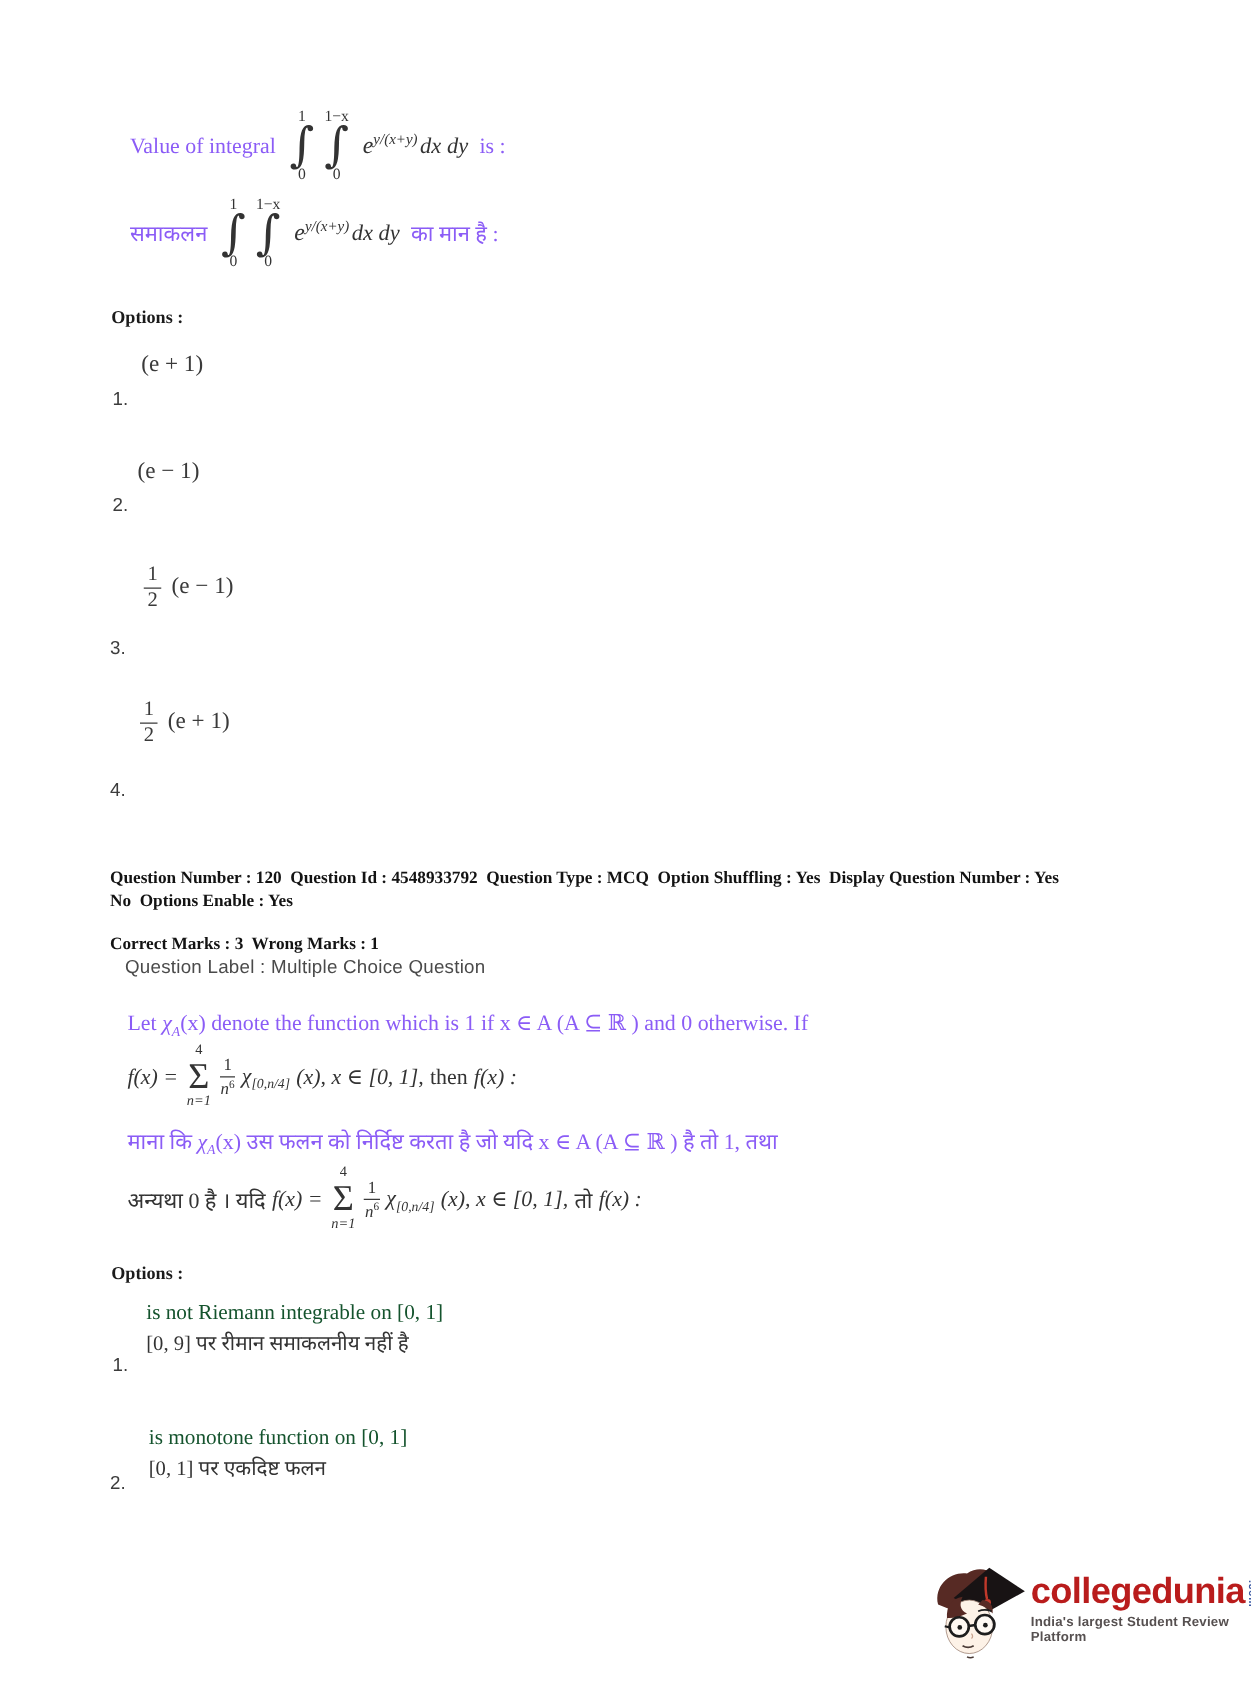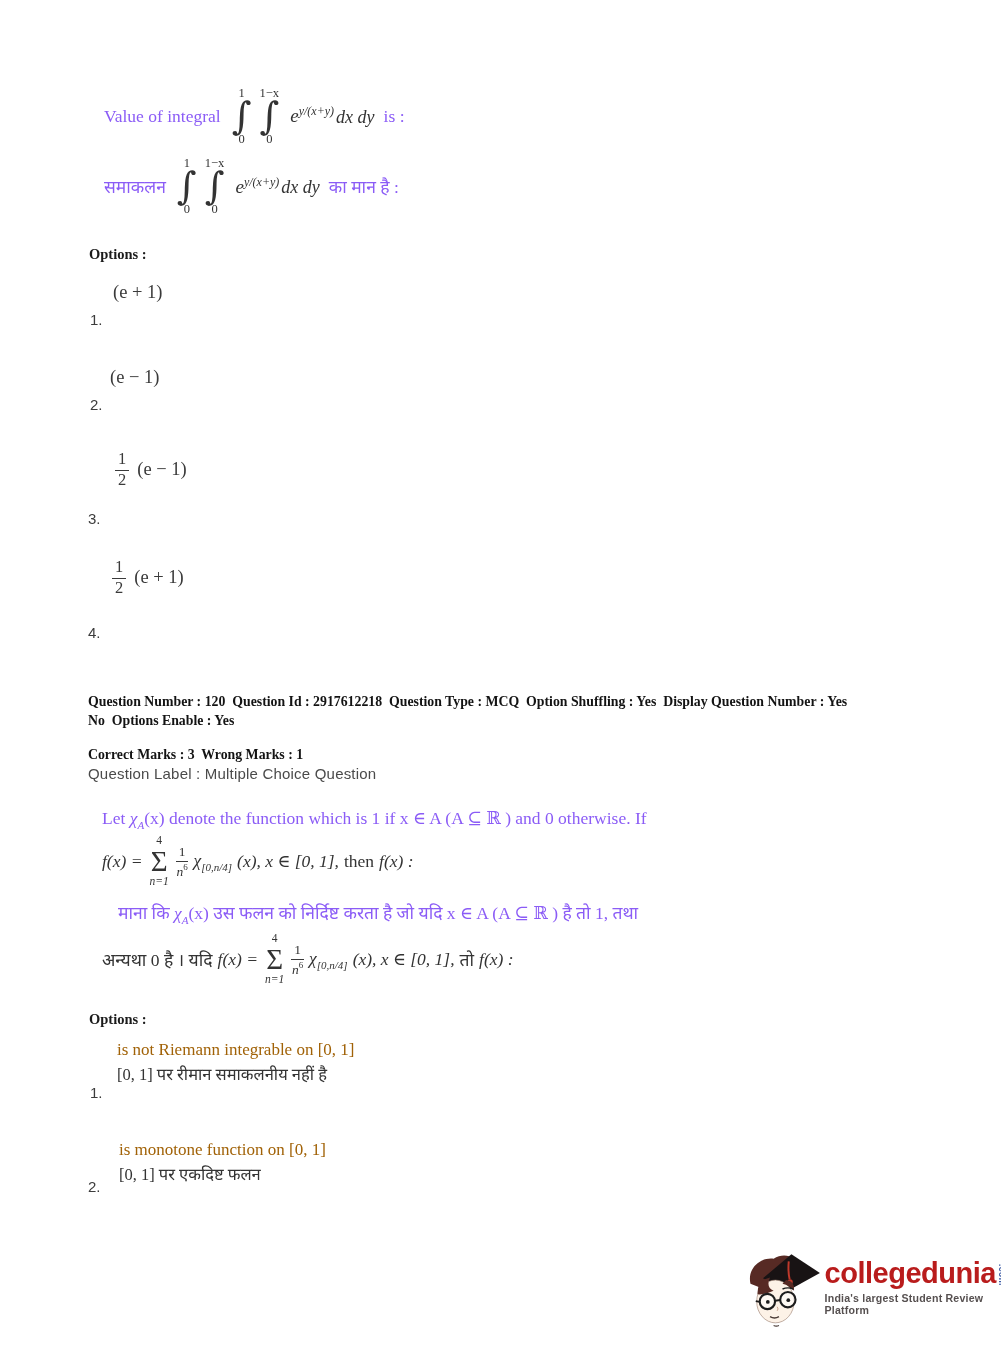--- a/index.html
+++ b/index.html
@@ -33,21 +33,21 @@
   
   .sum-col{display:inline-flex;flex-direction:column;align-items:center;line-height:1;margin:0 2px;}
   .sum-top,.sum-bot{font-size:11.5px;color:#333;line-height:1;padding:1px 0;}
   .sum-sym{font-size:29px;line-height:.95;color:#333;}
 
   
   .optlabel{font-weight:bold;font-size:14.5px;color:#1b1b1b;}
   .optexpr{font-size:18.5px;color:#3a3a3a;}
   .optnum{font-family:"Liberation Sans","DejaVu Sans",sans-serif;font-size:15px;color:#3c3c3c;}
   .opt-row{display:flex;align-items:center;gap:8px;}
-  .opt-en{font-size:17px;color:#a16207;line-height:1.45;}
+  .opt-en{font-size:17px;color:#14532d;line-height:1.45;}
   .opt-hi{font-size:16.5px;color:#333;line-height:1.45;}
 
   
   .meta{font-weight:bold;font-size:13.8px;color:#131313;line-height:1.38;white-space:pre-wrap;}
   .qlabel{font-family:"Liberation Sans","DejaVu Sans",sans-serif;font-size:15px;color:#4a4a4a;letter-spacing:.2px;}
 
   
   .fline{display:flex;align-items:center;gap:5px;font-size:17.5px;color:#333;white-space:nowrap;}
   .chi-sub{font-size:11px;}
   sub{font-size:11px;}
@@ -129,25 +129,25 @@
   <div class="abs opt-row" style="top:558px;left:112px;">
     <span class="frac frac-lg">
       <span class="ftop">1</span>
       <span>2</span>
     </span>
     <span class="optexpr">(e + 1)</span>
   </div>
   <div class="abs optnum" style="top:624px;left:88px;">4.</div>
 
   <div class="abs" style="top:692px;left:88px;width:845px;">
-    <div class="meta">Question Number : 120  Question Id : 2917612218  Question Type : MCQ  Option Shuffling : Yes  Display Question Number : Yes</div>
+    <div class="meta">Question Number : 120  Question Id : 4548933792  Question Type : MCQ  Option Shuffling : Yes  Display Question Number : Yes</div>
     <div class="meta">No  Options Enable : Yes</div>
   </div>
   <div class="abs meta" style="top:745px;left:88px;">Correct Marks : 3  Wrong Marks : 1</div>
-  <div class="abs qlabel" style="top:765px;left:88px;">Question Label : Multiple Choice Question</div>
+  <div class="abs qlabel" style="top:765px;left:100px;">Question Label : Multiple Choice Question</div>
 
   <div class="abs qtext" style="top:808px;left:102px;white-space:nowrap;">
     <span>Let </span><span class="mi">χ</span><sub class="mi">A</sub><span>(x) denote the function which is 1 if x ∈  A (A ⊆ ℝ ) and 0 otherwise. If</span>
   </div>
 
   <div class="abs fline" style="top:834px;left:102px;">
     <span class="mi">f(x) = </span>
     <span class="sum-col">
       <span class="sum-top">4</span>
       <span class="sum-sym">Σ</span>
@@ -156,21 +156,21 @@
     <span class="frac frac-sm">
       <span class="ftop">1</span>
       <span><span class="mi">n</span><sup>6</sup></span>
     </span>
     <span><span class="mi">χ</span><sub class="chi-sub mi">[0,n/4]</sub></span>
     <span class="mi">(x),  x ∈  [0, 1],</span>
     <span>then</span>
     <span class="mi">f(x) :</span>
   </div>
 
-  <div class="abs qtext" style="top:900px;left:102px;white-space:nowrap;margin-left:16px;">
+  <div class="abs qtext" style="top:900px;left:102px;white-space:nowrap;">
     <span>माना कि </span><span class="mi">χ</span><sub class="mi">A</sub><span>(x) उस फलन को निर्दिष्ट करता है जो यदि x ∈  A (A ⊆ ℝ ) है तो 1, तथा</span>
   </div>
 
   <div class="abs fline" style="top:932px;left:102px;">
     <span>अन्यथा 0 है ।  यदि </span>
     <span class="mi">f(x) = </span>
     <span class="sum-col">
       <span class="sum-top">4</span>
       <span class="sum-sym">Σ</span>
       <span class="sum-bot mi">n=1</span>
@@ -182,21 +182,21 @@
     <span><span class="mi">χ</span><sub class="chi-sub mi">[0,n/4]</sub></span>
     <span class="mi">(x),  x ∈  [0, 1],</span>
     <span>तो</span>
     <span class="mi">f(x) :</span>
   </div>
 
   <div class="abs optlabel" style="top:1011px;left:89px;">Options :</div>
 
   <div class="abs" style="top:1038px;left:117px;">
     <div class="opt-en">is not Riemann integrable on [0, 1]</div>
-    <div class="opt-hi">[0, 1] पर रीमान समाकलनीय नहीं है</div>
+    <div class="opt-hi">[0, 9] पर रीमान समाकलनीय नहीं है</div>
   </div>
   <div class="abs optnum" style="top:1084px;left:90px;">1.</div>
 
   <div class="abs" style="top:1138px;left:119px;">
     <div class="opt-en">is monotone function on [0, 1]</div>
     <div class="opt-hi">[0, 1] पर एकदिष्ट फलन</div>
   </div>
   <div class="abs optnum" style="top:1178px;left:88px;">2.</div>
 
   <div class="abs logo" style="top:1243px;left:738px;">

